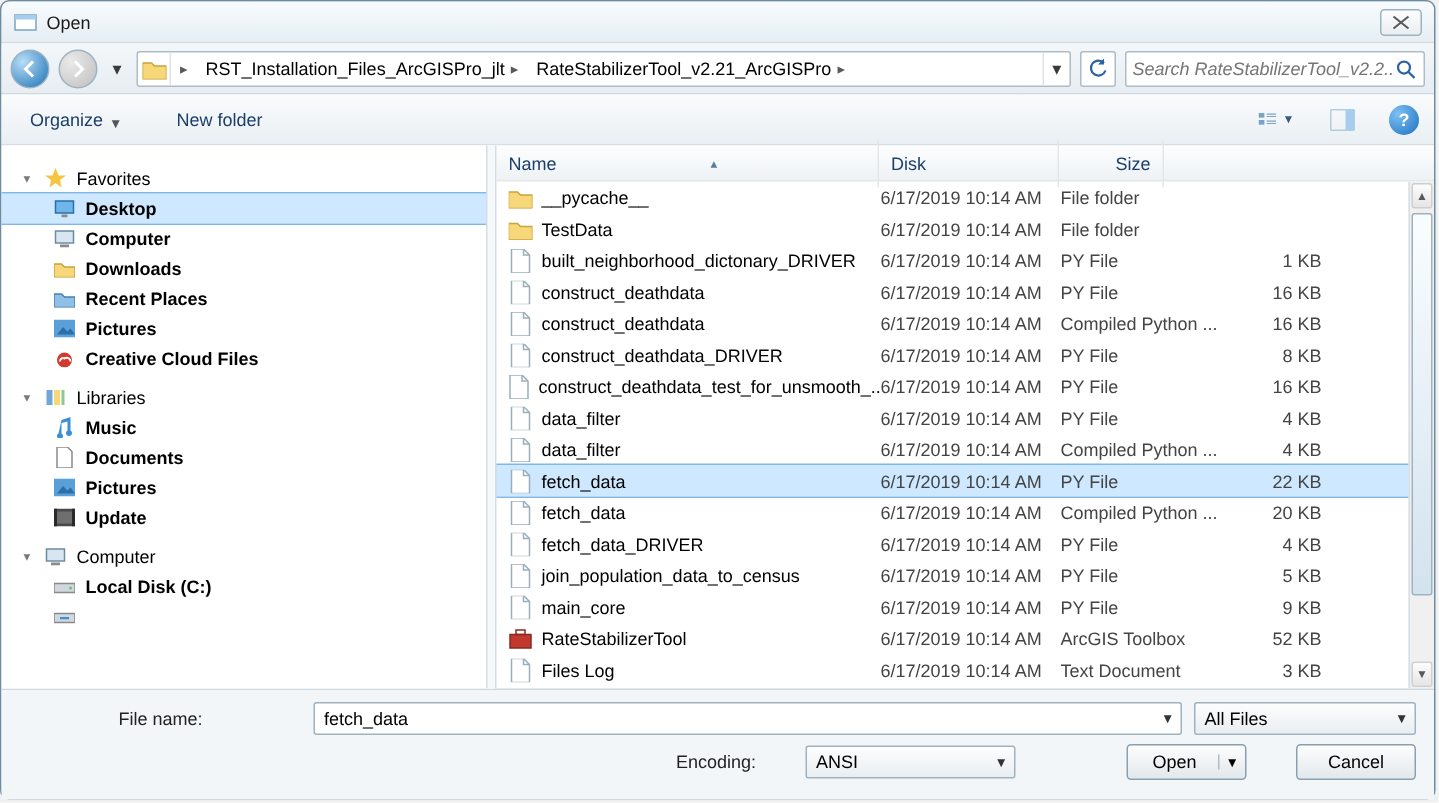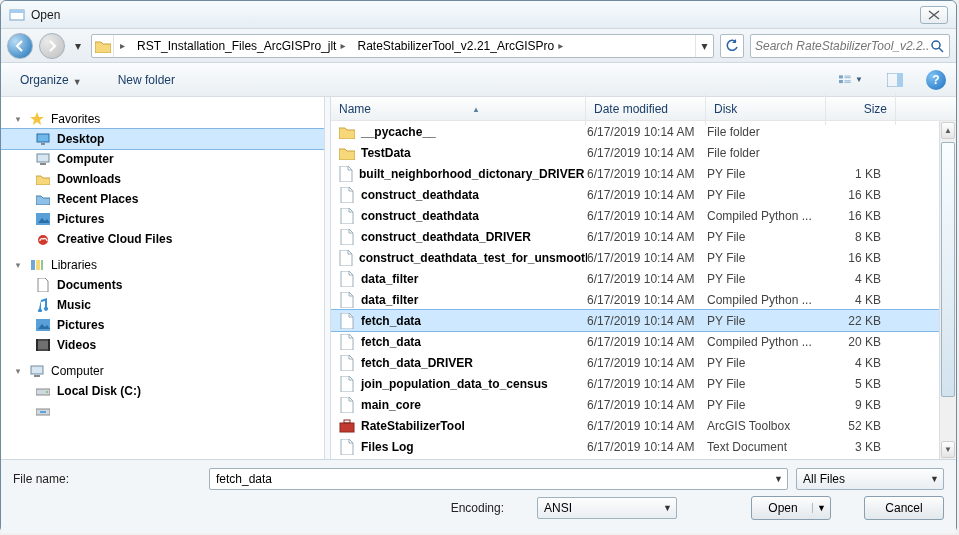--- a/index.html
+++ b/index.html
@@ -48,32 +48,32 @@
 .col.date { width:120px; }
 .col.type { width:120px; }
 .col.size { width:70px; justify-content:flex-end; }
 .sortarrow { margin:0 auto; color:#5a7ca0; font-size:9px; }
 
 .listwrap { flex:1; position:relative; overflow:hidden; }
 .filelist { overflow:hidden; }
 .row { display:flex; align-items:center; height:21px; padding-left:8px; cursor:pointer; }
 .row.selected { background:#cde8ff; outline:1px solid #7fb8e8; }
 .cell { overflow:hidden; white-space:nowrap; text-overflow:ellipsis; padding-right:8px; }
-.cell.n { width:248px; display:flex; align-items:center; gap:6px;font-weight:bold; }
+.cell.n { width:248px; display:flex; align-items:center; gap:6px; }
 .cell.d { width:120px; color:#444; }
 .cell.t { width:120px; color:#444; }
 .cell.s { width:62px; text-align:right; color:#444; }
 .vscroll { position:absolute; right:0; top:0; height:100%; width:17px; background:#f0f0f0; border-left:1px solid #d7dde2; display:flex; flex-direction:column; }
 .vscroll .arr { height:17px; display:flex; align-items:center; justify-content:center; color:#5a5a5a; cursor:pointer; background:linear-gradient(#fdfdfd,#e5e5e5); border:1px solid #cfcfcf; border-radius:2px; margin:1px; font-size:8px;}
 .vscroll .track { flex:1; position:relative; }
 .vscroll .thumb { position:absolute; left:1px; right:1px; top:2px; height:85%; background:linear-gradient(#fafdff,#d3e3ee); border:1px solid #9fb2c0; border-radius:2px; cursor:pointer; }
 
 .footer { border-top:1px solid #cfd8de; background:#f3f6f8; padding:8px 12px 10px; height:74px; }
 .frow { display:flex; align-items:center; gap:8px; margin-bottom:6px; }
-.frow .lbl { width:188px; text-align:left; color:#222; }
+.frow .lbl { width:188px; text-align:center; color:#222; }
 .fselect { height:22px; border:1px solid #9fb2c0; background:linear-gradient(#fdfdfd,#e9eef2); padding:0 20px 0 6px; position:relative; cursor:pointer; display:flex; align-items:center; border-radius:2px;}
 .fselect .dda { position:absolute; right:4px; font-size:9px; color:#333; }
 .fbtn { min-width:80px; height:24px; border:1px solid #8a9fb0; background:linear-gradient(#fdfdfd,#e2e8ec); border-radius:3px; cursor:pointer; display:flex; align-items:center; justify-content:center; }
 .fbtn.split { padding-right:16px; position:relative; }
 .fbtn.split .dda { position:absolute; right:4px; font-size:9px; border-left:1px solid #b0bcc5; padding-left:4px; }
 
 svg { display:block; }
 </style>
 </head>
 <body>
@@ -241,52 +241,52 @@
               <rect x="1" y="1" width="4" height="10" fill="#6fa8d6"></rect>
               <rect x="6" y="1" width="4" height="10" fill="#f6d77a"></rect>
               <rect x="11" y="1" width="2" height="10" fill="#8fc78f"></rect>
             </svg>
           </span>
           <span>Libraries</span>
         </div>
       <div class="sitem">
           <span class="sico">
             <svg width="12" height="14" viewBox="0 0 12 14">
+              <path d="M4 2 L10 0 V9 A2 2 0 1 1 8 9 V3 L4 4 V11 A2 2 0 1 1 2 11 z" fill="#3a8fd6"></path>
+            </svg>
+          </span>
+          <span>Music</span>
+        </div>
+      <div class="sitem">
+          <span class="sico">
+            <svg width="12" height="14" viewBox="0 0 12 14">
               <path d="M1 0 h7 l3 3 v11 h-10 z" fill="#fff" stroke="#8a8a8a"></path>
             </svg>
           </span>
           <span>Documents</span>
-        </div>
-      <div class="sitem">
-          <span class="sico">
-            <svg width="12" height="14" viewBox="0 0 12 14">
-              <path d="M4 2 L10 0 V9 A2 2 0 1 1 8 9 V3 L4 4 V11 A2 2 0 1 1 2 11 z" fill="#3a8fd6"></path>
-            </svg>
-          </span>
-          <span>Music</span>
         </div>
       <div class="sitem">
           <span class="sico">
             <svg width="14" height="12" viewBox="0 0 14 12">
               <rect x="0" y="0" width="14" height="12" fill="#5aa0d8"></rect>
               <path d="M2 10 L6 5 L9 8 L11 6 L14 10 z" fill="#2a6fa8"></path>
             </svg>
           </span>
           <span>Pictures</span>
         </div>
       <div class="sitem">
           <span class="sico">
             <svg width="14" height="12" viewBox="0 0 14 12">
               <rect x="0" y="0" width="14" height="12" fill="#4a4a4a"></rect>
               <rect x="1" y="2" width="12" height="8" fill="#6f6f6f"></rect>
               <rect x="0" y="0" width="2" height="12" fill="#2a2a2a"></rect>
               <rect x="12" y="0" width="2" height="12" fill="#2a2a2a"></rect>
             </svg>
           </span>
-          <span>Videos</span>
+          <span>Update</span>
         </div>
 
       <div class="sgroup head">
           <span class="tri">▾</span>
           <span class="sico">
             <svg width="14" height="12" viewBox="0 0 14 12">
               <rect x="1" y="1" width="12" height="8" fill="#d8e6f2" stroke="#6f8c9f"></rect>
               <rect x="4" y="10" width="6" height="2" fill="#8a8a8a"></rect>
             </svg>
           </span>
@@ -309,23 +309,20 @@
             </svg>
           </span>
         </div>
     </div>
 
     <div class="filepane">
       <div class="colhead">
         <div class="col name">
             <span>Name</span>
             <span class="sortarrow">▴</span>
-          </div>
-        <div class="col date">
-            <span>Date modified</span>
           </div>
         <div class="col type">
             <span>Disk</span>
           </div>
         <div class="col size">
             <span>Size</span>
           </div>
       </div>
       <div class="listwrap">
         <div class="filelist" id="filelist">

